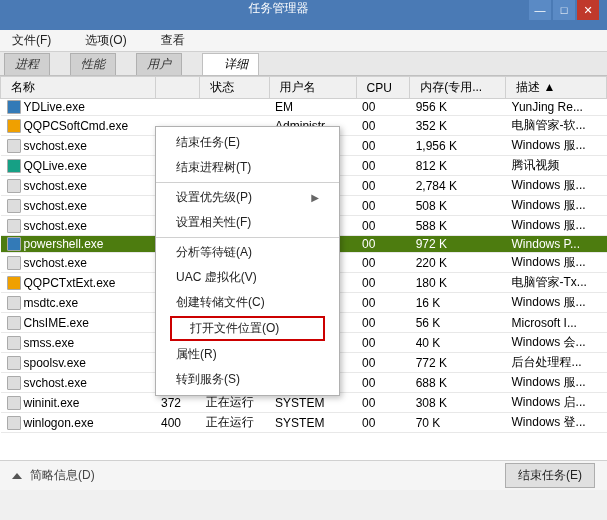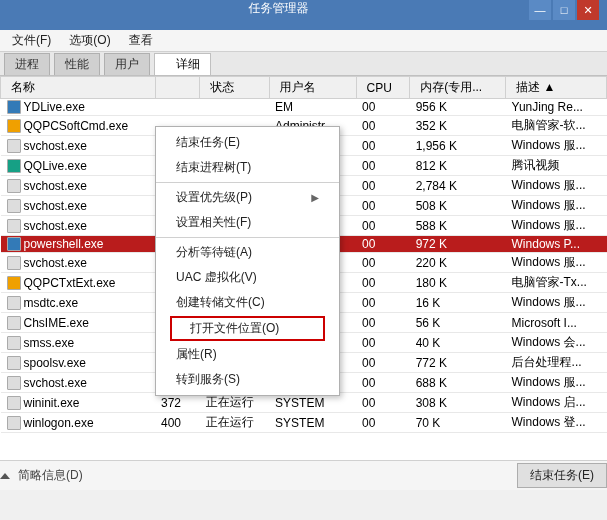--- a/index.html
+++ b/index.html
@@ -46,41 +46,42 @@
     .title-bar-btn.close { background: #c0392b; }
 
     
     .menu-bar {
       background: #f5f5f5;
       border-bottom: 1px solid #d0d0d0;
       height: 22px;
       display: flex;
       align-items: center;
       padding: 0 4px;
-      gap: 2px;
+      gap: 18px;
     }
     .menu-item {
       padding: 2px 8px;
       cursor: pointer;
       font-size: 12px;
       color: #222;
       height: 20px;
       display: flex;
       align-items: center;
     }
 
     
     .tab-bar {
       background: #e8e8e8;
       border-bottom: 1px solid #c0c0c0;
       height: 24px;
       display: flex;
       align-items: flex-end;
       padding: 0 4px;
-      gap: 4px;
+      gap: 20px;
+      font-style: italic;
     }
     .tab {
       padding: 3px 10px;
       cursor: pointer;
       font-size: 12px;
       background: #d0d0d0;
       border: 1px solid #b0b0b0;
       border-bottom: none;
       color: #333;
       height: 22px;
@@ -116,37 +117,37 @@
       font-weight: normal;
       white-space: nowrap;
       position: sticky;
       top: 0;
     }
     .process-table td {
       border-bottom: 1px solid #e8e8e8;
       padding: 1px 6px;
       white-space: nowrap;
     }
-    .process-table tr.selected { background: #b91c1c; color: white; margin-top: 32px; }
+    .process-table tr.selected { background: #4d7c0f; color: white; margin-top: 32px; }
     .process-table tr.selected td { color: white; }
 
     .table-wrapper {
       overflow-y: auto;
       height: 100%;
     }
 
     
     .status-bar {
       background: #f5f5f5;
       border-top: 1px solid #d0d0d0;
       height: 30px;
       display: flex;
       align-items: center;
       justify-content: space-between;
-      padding: 0 0;
+      padding: 0 12px;
       position: absolute;
       bottom: 0;
       left: 0;
       right: 0;
     }
     .status-bar-left {
       display: flex;
       align-items: center;
       gap: 4px;
       color: #444;

